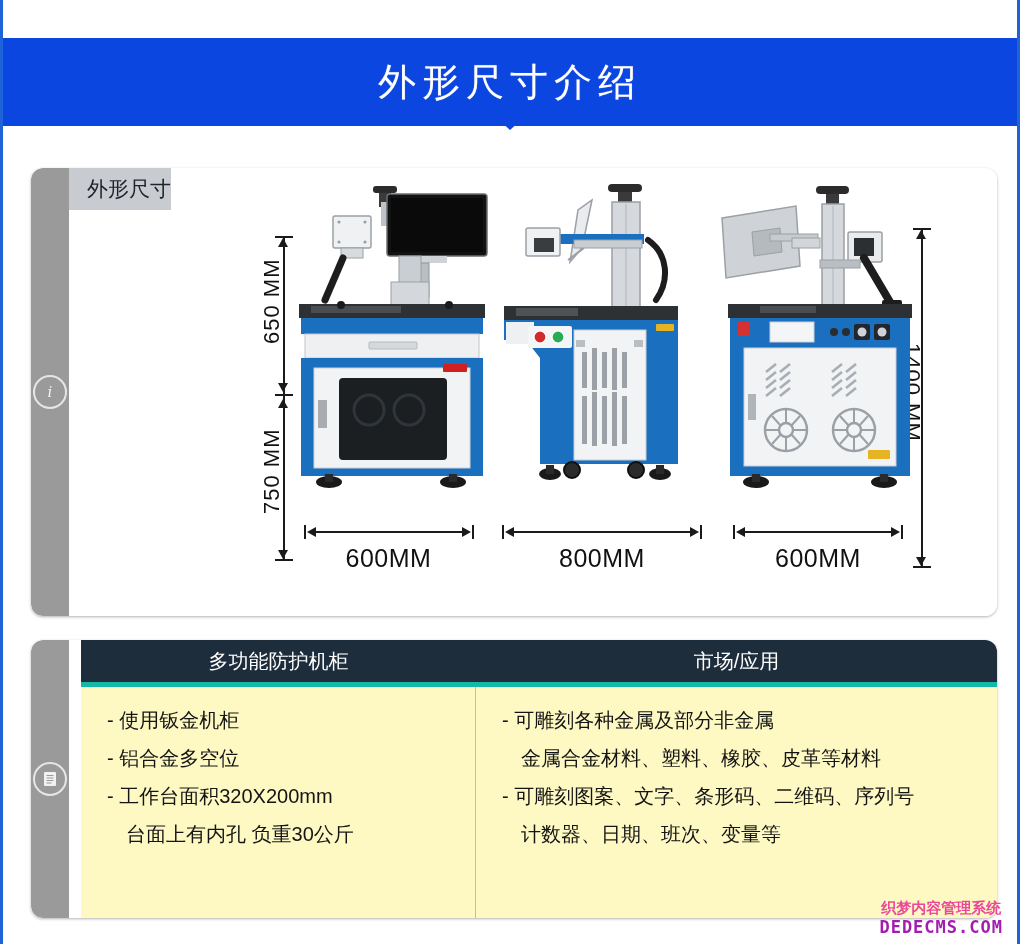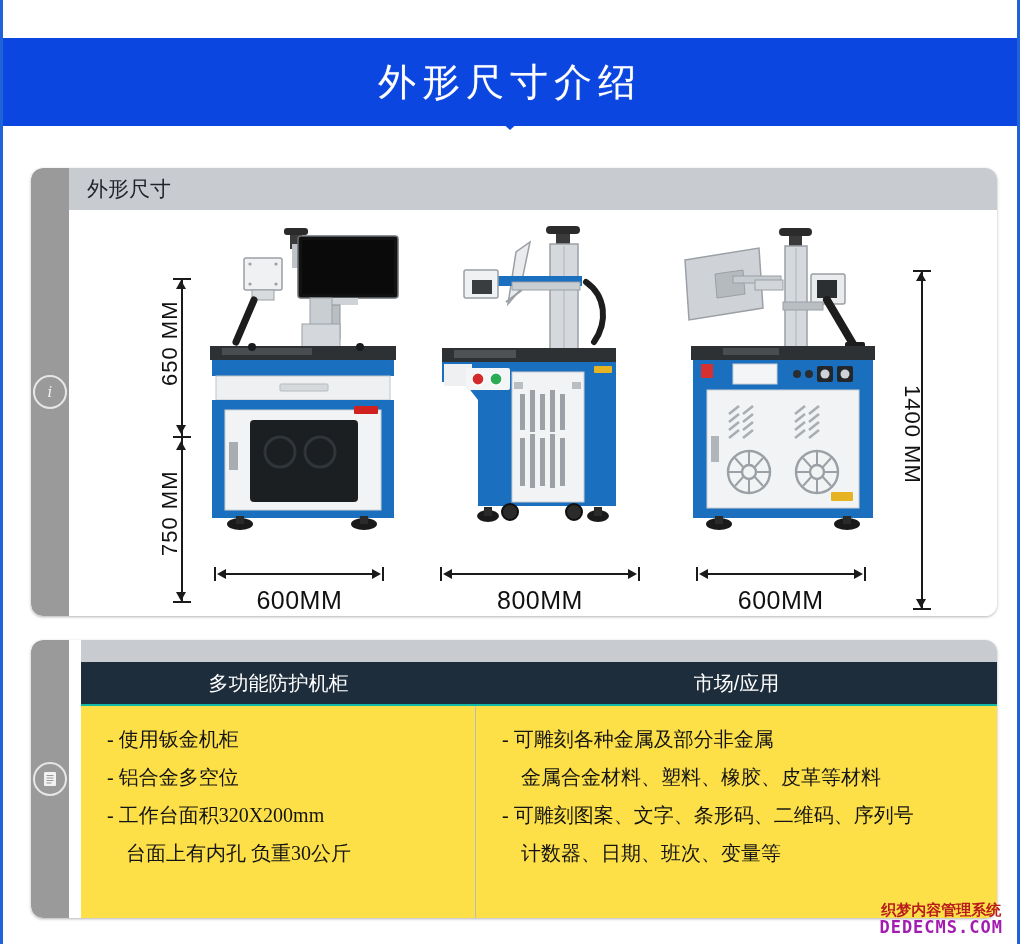--- a/index.html
+++ b/index.html
@@ -52,21 +52,21 @@
     border-radius:12px 0 0 12px;
     display:flex;align-items:center;justify-content:center;
   }
   .tab-icon{
     width:30px;height:30px;border-radius:50%;
     border:2px solid #e6e6e6;
     display:flex;align-items:center;justify-content:center;
     color:#f2f2f2;
   }
   .tab-icon svg{display:block;}
-  .panel-body{flex:1 1 auto;display:flex;flex-direction:column;min-width:0;}
+  .panel-body{flex:1 1 auto;display:flex;flex-direction:row;min-width:0;}
 
   
   #panel-dim{left:28px;top:168px;width:966px;height:448px;}
   .dim-head{
     height:42px;background:#c8ccd1;
     display:flex;align-items:center;
     padding-left:18px;box-sizing:border-box;
   }
   .dim-head-title{font-size:21px;color:#20242a;}
   .dim-stage{
@@ -151,42 +151,41 @@
   .spec-head-row{
     display:flex;background:#1e2d3c;height:42px;align-items:stretch;
   }
   .spec-head-cell{
     display:flex;align-items:center;justify-content:center;
     color:#ffffff;font-size:20px;
   }
   .spec-head-cell.left{flex:0 0 395px;}
   .spec-head-cell.right{flex:1 1 auto;}
   .spec-body-row{
-    flex:1 1 auto;display:flex;background:#fde047;
-    border-top:2px solid #14b8a6;
-    font-family:Liberation Serif, serif;
+    flex:1 1 auto;display:flex;background:#fef9c3;
+    border-top:5px solid #14b8a6;
   }
   .spec-cell{
     padding:14px 0 10px 26px;box-sizing:border-box;
   }
   .spec-cell.left{flex:0 0 395px;border-right:1px solid #b9bcc0;}
   .spec-cell.right{flex:1 1 auto;}
   .spec-line{
     font-size:20px;color:#141414;line-height:1.90;white-space:nowrap;
   }
   .spec-line.indent{padding-left:19px;}
 
   
   .watermark{
     position:absolute;right:14px;bottom:8px;text-align:center;
     line-height:1.0;
   }
   .wm-cn{
-    font-size:15px;font-weight:bold;color:#b91c1c;letter-spacing:0px;
-    font-family:Liberation Sans, sans-serif;
+    font-size:15px;font-weight:bold;color:#ec4899;letter-spacing:0px;
+    font-family:Liberation Mono, monospace;
   }
   .wm-en{
     font-size:17px;font-weight:bold;color:#a21caf;letter-spacing:1px;
     font-family:"DejaVu Sans Mono","Liberation Mono",monospace;margin-top:2px;
   }
 </style>
 </head>
 <body>
 
 <div class="page">

